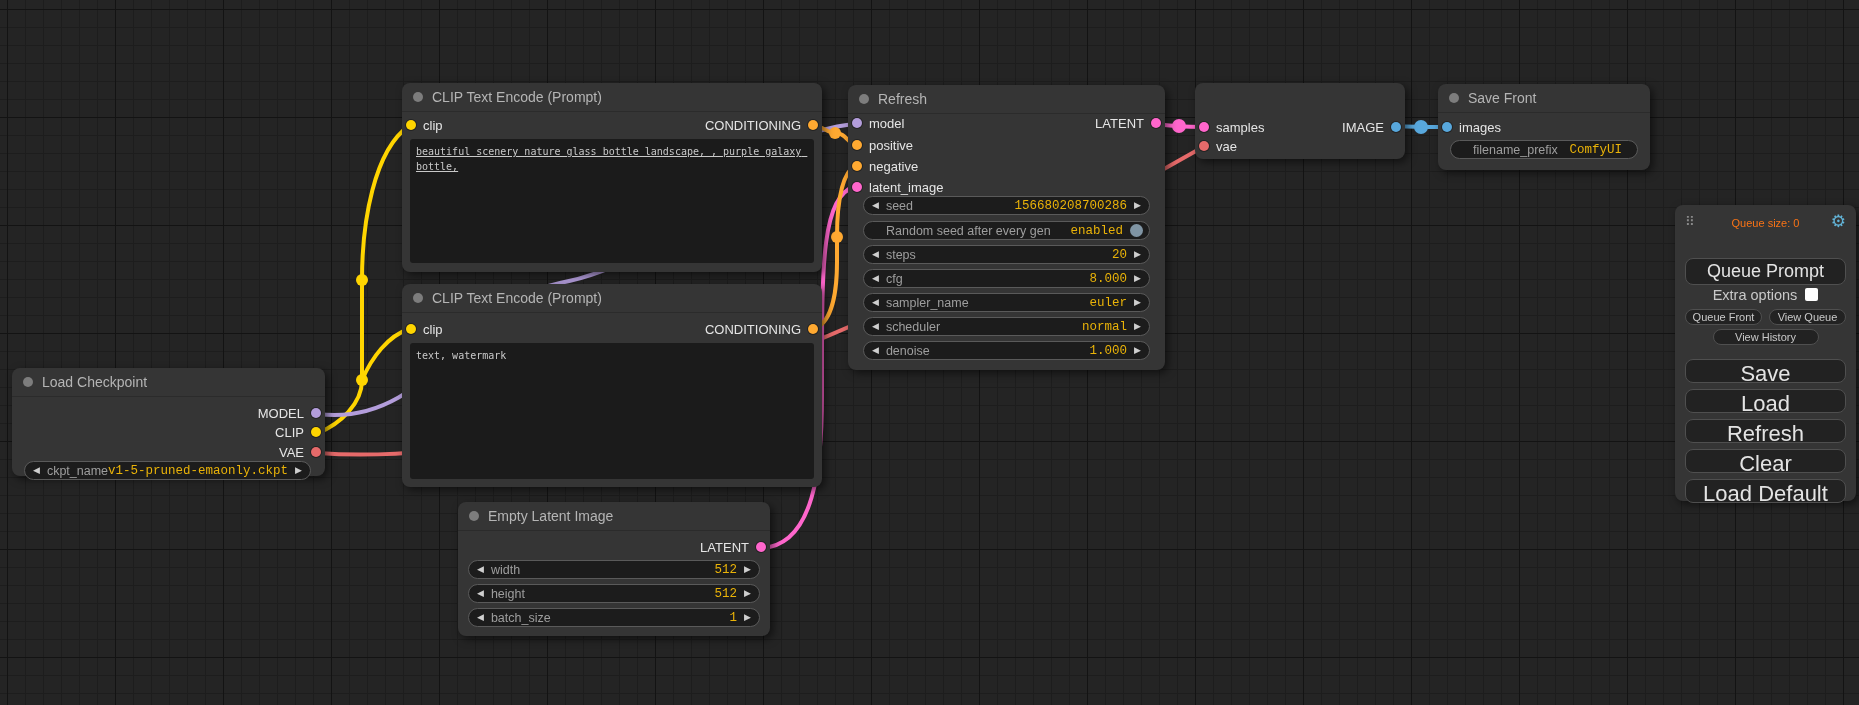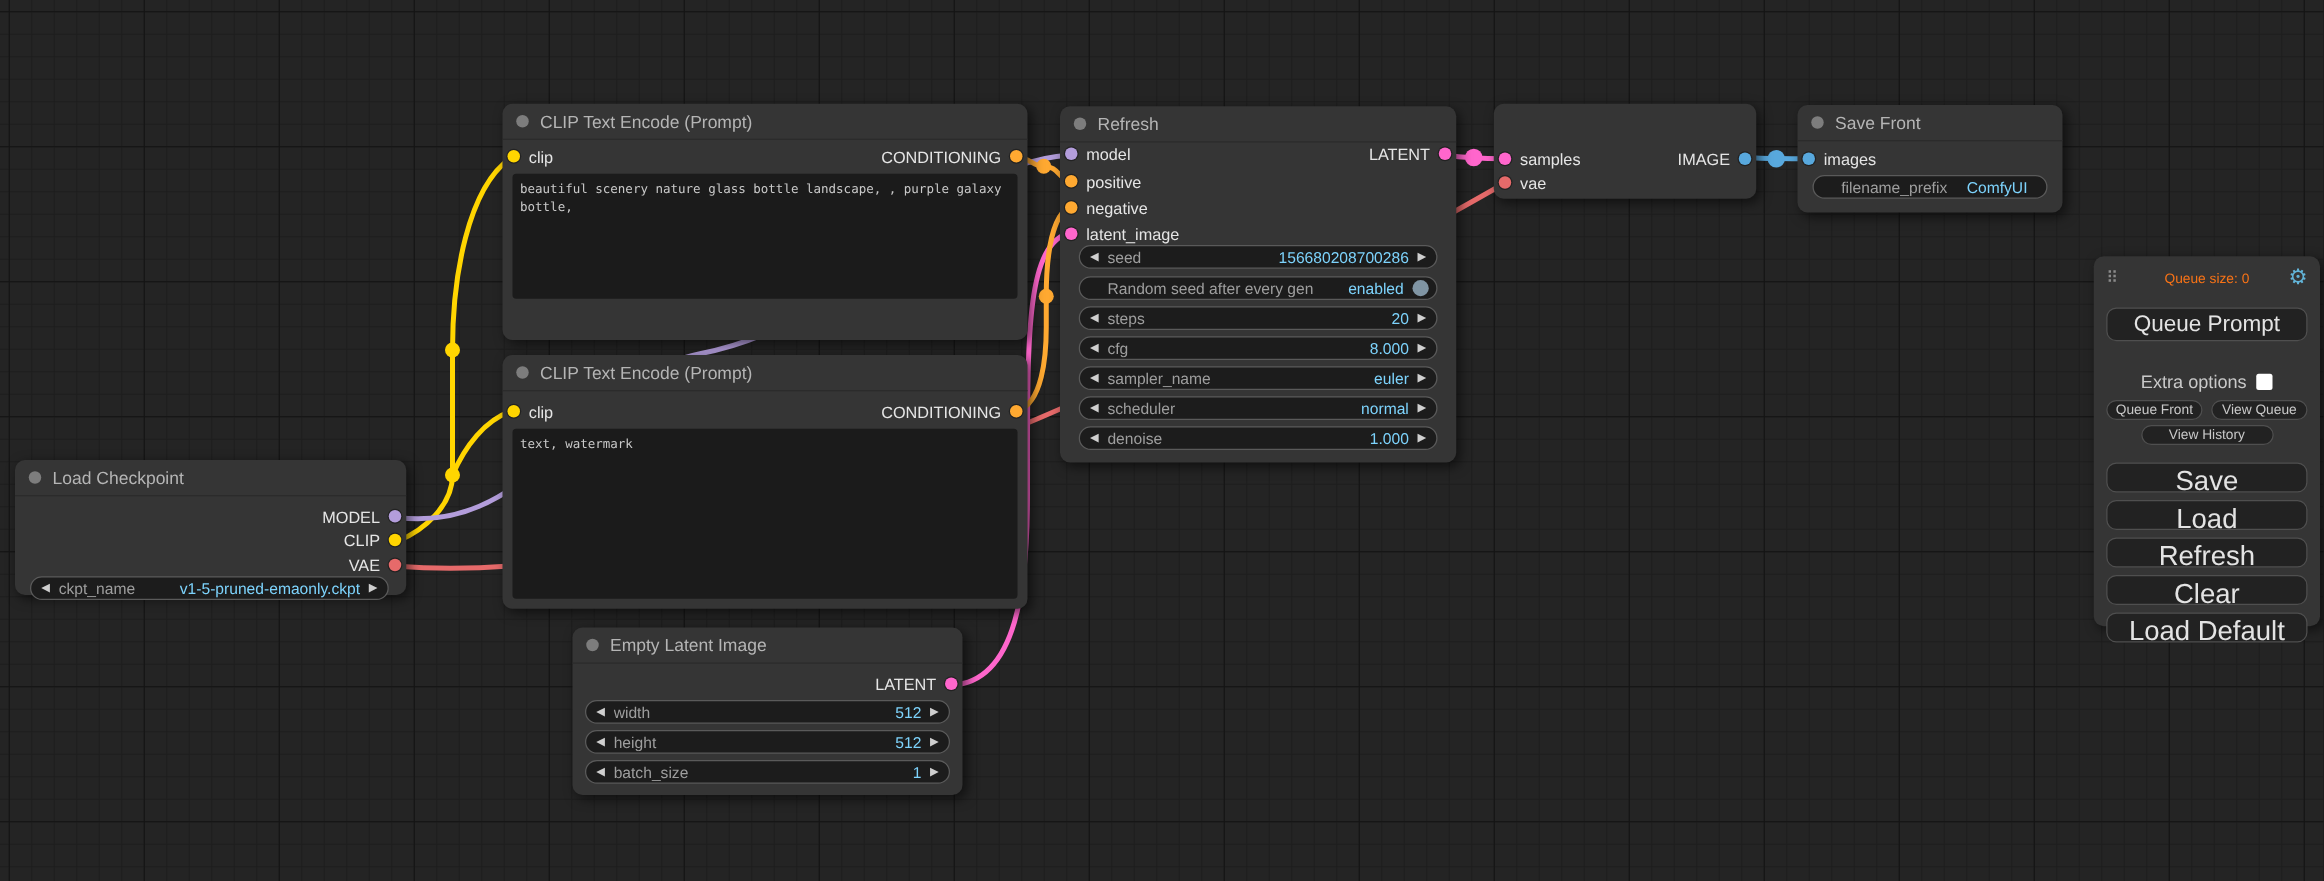--- a/index.html
+++ b/index.html
@@ -30,21 +30,21 @@
   .port.in{left:4px;}
   .port.out{right:4px;}
   .pd{width:10px;height:10px;border-radius:50%;flex:0 0 auto;box-shadow:0 0 0 1px rgba(0,0,0,.35);}
   .plabel{font-size:13px;color:#e5e5e5;white-space:nowrap;}
   .widget{
     position:absolute;height:19px;background:#1c1c1c;border:1px solid #5a5a5a;
     border-radius:11px;display:flex;align-items:center;padding:0 8px;box-sizing:border-box;
   }
   .warrow{color:#cfcfcf;font-size:9px;line-height:1;flex:0 0 auto;}
   .wlabel{font-size:12.5px;color:#9e9e9e;margin-left:7px;flex:1 1 auto;text-align:left;white-space:nowrap;overflow:hidden;}
-  .wvalue{font-size:12.5px;color:#7dd3fc;margin-right:7px;text-align:right;white-space:nowrap;}
+  .wvalue{font-size:12.5px;color:#eab308;margin-right:7px;text-align:right;white-space:nowrap;font-family:Liberation Mono, monospace;}
   .widget.noarrow .wlabel{margin-left:14px;}
   .toggle-dot{width:13px;height:13px;border-radius:50%;background:#8095a4;flex:0 0 auto;margin-right:-2px;}
   .ta{
     position:absolute;background:#1b1b1b;border-radius:3px;box-sizing:border-box;
     font-family:"DejaVu Sans Mono","Liberation Mono",monospace;font-size:10px;line-height:1.5;
     color:#c9c9c9;padding:5px 6px;white-space:pre-wrap;word-break:break-word;overflow:hidden;
   }
   
   #queue-panel{
     position:absolute;left:1675px;top:205px;width:181px;height:296px;z-index:3;
@@ -53,23 +53,23 @@
   }
   .qp-header{position:relative;height:22px;display:flex;align-items:center;justify-content:center;}
   .qp-size{font-size:11px;color:#f97316;}
   .drag-handle{position:absolute;left:0;top:2px;color:#8a8a8a;font-size:13px;letter-spacing:-1px;}
   .gear{position:absolute;right:0;top:1px;color:#62b4d8;font-size:17px;line-height:1;}
   .qbtn{
     display:block;width:100%;box-sizing:border-box;background:#222222;border:1px solid #4f4f4f;
     border-radius:8px;color:#e3e3e3;text-align:center;cursor:pointer;
     font-family:"Liberation Sans","DejaVu Sans",sans-serif;
   }
-  .qbtn.big{font-size:18px;height:27px;margin-top:12px;}
+  .qbtn.big{font-size:18px;height:27px;margin-top:24px;}
   .qbtn.mid{font-size:22px;height:24px;margin-top:6px;}
-  .extra-row{display:flex;align-items:center;justify-content:center;gap:8px;margin-top:24px;height:17px;}
+  .extra-row{display:flex;align-items:center;justify-content:center;gap:8px;margin-top:1px;height:17px;}
   .extra-label{font-size:14.5px;color:#c9c9c9;}
   .checkbox{width:13px;height:13px;background:#ffffff;border-radius:2px;}
   .small-row{display:flex;gap:7px;margin-top:6px;}
   .qbtn.small{font-size:11px;height:16px;border-radius:9px;flex:1 1 auto;color:#c9c9c9;padding:0 4px;}
   .qbtn.small.hist{flex:0 0 auto;width:106px;margin:4px auto 0 auto;}
   .hist-row{display:flex;justify-content:center;}
   .gap{height:8px;}
 </style>
 </head>
 <body>
@@ -132,21 +132,21 @@
       <span class="node-title">CLIP Text Encode (Prompt)</span>
     </div>
     <div class="port in" style="top:33px;">
       <span class="pd" style="background:#ffd500;"></span>
       <span class="plabel">clip</span>
     </div>
     <div class="port out" style="top:33px;">
       <span class="plabel">CONDITIONING</span>
       <span class="pd" style="background:#ffa931;"></span>
     </div>
-    <div class="ta" style="left:8px;top:56px;width:404px;height:100px;">beautiful scenery nature glass bottle landscape, , purple galaxy bottle,</div>
+    <div class="ta" style="left:8px;top:56px;width:404px;height:124px;text-decoration:underline;">beautiful scenery nature glass bottle landscape, , purple galaxy bottle,</div>
   </div>
 
   <div class="node" style="left:402px;top:284px;width:420px;height:203px;">
     <div class="node-header">
       <span class="tdot"></span>
       <span class="node-title">CLIP Text Encode (Prompt)</span>
     </div>
     <div class="port in" style="top:36px;">
       <span class="pd" style="background:#ffd500;"></span>
       <span class="plabel">clip</span>

